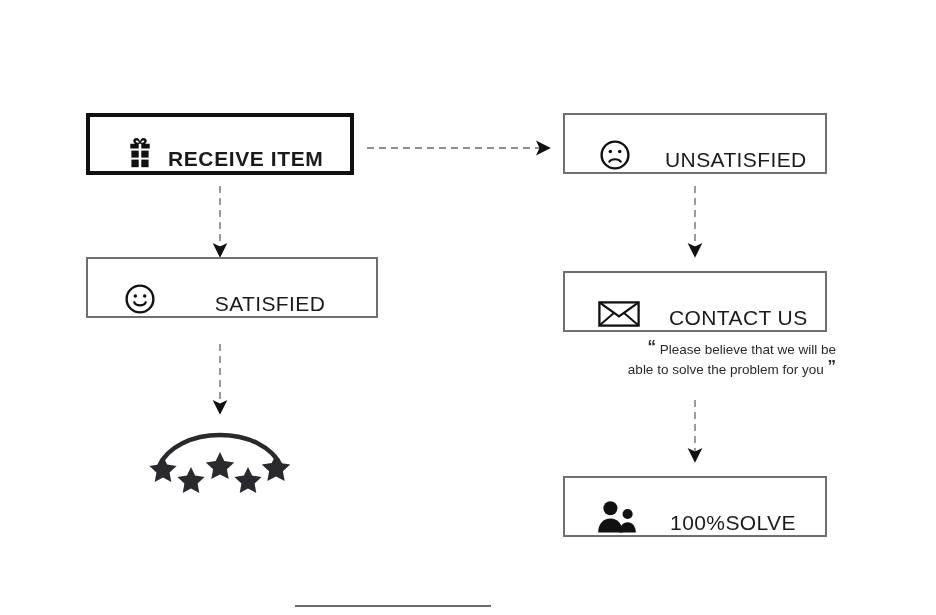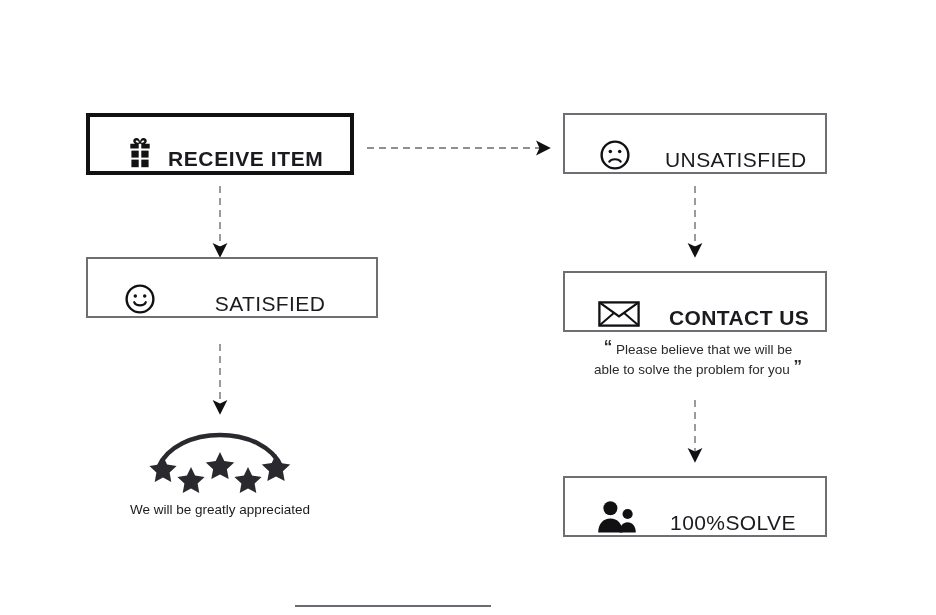--- a/index.html
+++ b/index.html
@@ -63,37 +63,37 @@
   #node-unsatisfied .ico { width: 52px; margin-left: 24px; }
   #node-unsatisfied .lbl { font-size: 21px; padding-right: 26px; }
   
   #node-satisfied {
     left: 86px; top: 257px; width: 292px; height: 61px;
   }
   #node-satisfied .ico { width: 52px; margin-left: 26px; }
   #node-satisfied .lbl { font-size: 21px; padding-right: 26px; }
   
   #node-contact {
-    left: 563px; top: 271px; width: 264px; height: 61px; font-weight: bold;
+    left: 563px; top: 271px; width: 264px; height: 61px;
   }
   #node-contact .ico { width: 52px; margin-left: 28px; }
   #node-contact .lbl { font-size: 21px; padding-right: 28px; }
   
   #node-solve {
     left: 563px; top: 476px; width: 264px; height: 61px;
   }
   #node-solve .ico { width: 52px; margin-left: 26px; }
   #node-solve .lbl { font-size: 21px; padding-right: 26px; }
 
   
   #quote {
     position: absolute;
     left: 560px; top: 340px;
     width: 276px;
-    text-align: center;
+    text-align: right;
     font-size: 13.5px;
     line-height: 20px;
     color: #2a2a2e;
   }
   #quote .qmark {
     font-size: 17px;
     font-weight: bold;
     vertical-align: top;
     line-height: 14px;
   }
@@ -221,16 +221,15 @@
       <circle cx="15.4" cy="9.2" r="7.0" fill="#111114"></circle>
       <path d="M3.2 33.4 C3.2 24.6 8.4 19.4 15.4 19.4 C22.4 19.4 27.6 24.6 27.6 33.4 Z" fill="#111114"></path>
       <circle cx="32.6" cy="15.0" r="5.1" fill="#111114"></circle>
       <path d="M24.4 33.4 C24.4 27.2 28.0 23.2 32.6 23.2 C37.2 23.2 40.8 27.2 40.8 33.4 Z" fill="#111114"></path>
     </svg>
   </span>
   <span class="lbl">100%SOLVE</span>
 </div>
 
 <div id="stars-caption">
-  <div>We will be greatly appreciated</div>
 </div>
 
 <div id="footer-rule"></div>
 
 </body></html>

